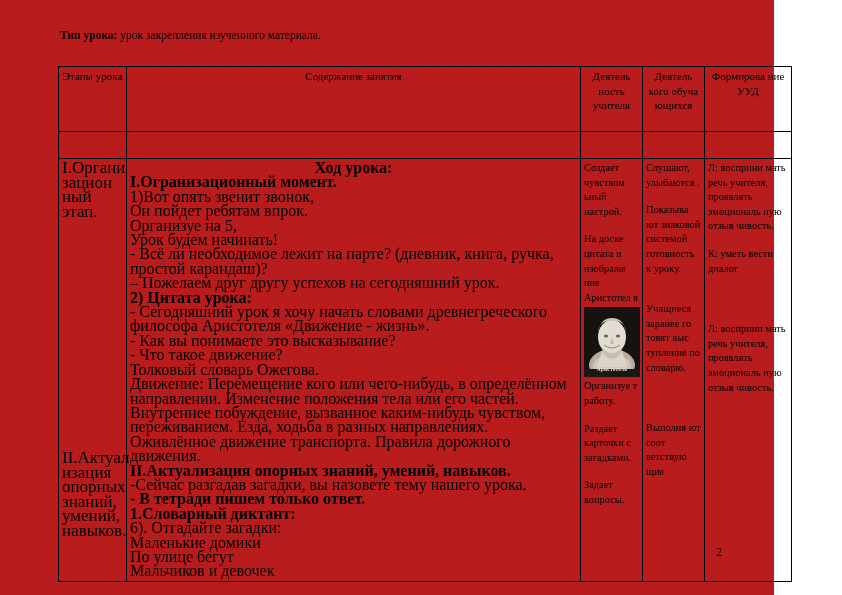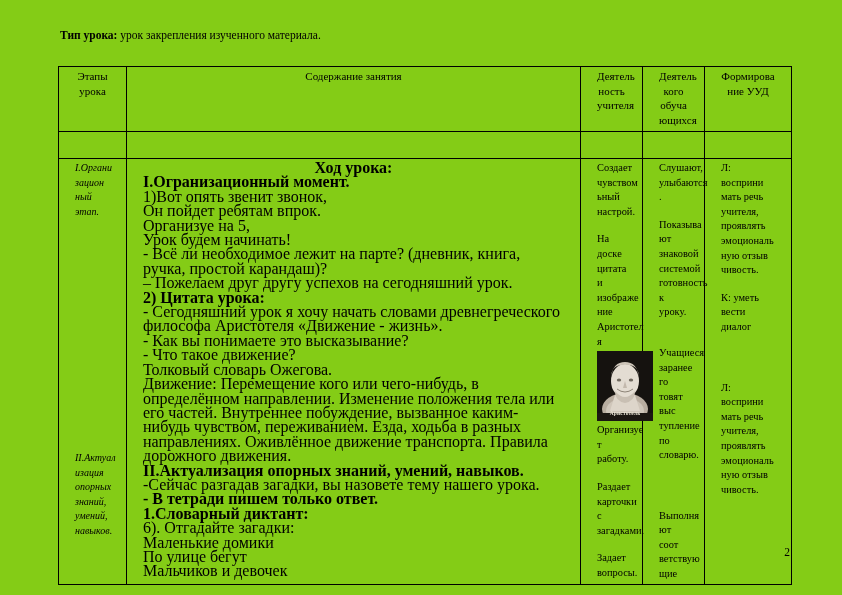--- a/index.html
+++ b/index.html
@@ -11,23 +11,23 @@
     width: 842px;
     height: 595px;
     font-family: "Liberation Serif", serif;
     color: #000000;
     position: relative;
     overflow: hidden;
   }
   .page {
     position: absolute;
     left: 0; top: 0;
-    width: 842px;
+    width: 774px;
     height: 595px;
-    background: #84cc16;
+    background: #b91c1c;
   }
   .lesson-type {
     position: absolute;
     left: 60px;
     top: 28px;
     font-size: 11.5px;
     line-height: 14px;
     white-space: nowrap;
   }
   .lesson-type .lbl { font-weight: bold; }
@@ -38,21 +38,21 @@
     top: 66px;
     width: 733px;
     border-collapse: collapse;
     table-layout: fixed;
     font-size: 10.6px;
     line-height: 13.2px;
   }
   table.plan td, table.plan th {
     border: 1px solid #000000;
     vertical-align: top;
-    padding: 2px 16px;
+    padding: 2px 3px;
     font-weight: normal;
     margin-top: 24px;
   }
   col.c-stage    { width: 68px; }
   col.c-content  { width: 454px; }
   col.c-teacher  { width: 62px; }
   col.c-student  { width: 62px; }
   col.c-uud      { width: 87px; }
 
   th.hd {
@@ -61,24 +61,23 @@
     font-size: 11px;
     line-height: 14.5px;
     padding-top: 5px;
   }
   th.hd.wide { vertical-align: top; }
   .hd-row-spacer td { height: 22px; }
   .hdr-block { height: 60px; }
 
   .stage-cell {
     font-weight: bold;
-    font-size: 10px;
+    font-size: 17px;
     line-height: 14.5px;
     padding-top: 6px;
-    font-style: italic;
   }
 
   .content-cell { padding: 1px 4px 2px 4px; }
   .content-cell p {
     margin: 0;
     font-size: 16px;
     line-height: 14.4px;
   }
   .content-cell p.center { text-align: center; font-weight: bold; }
   .content-cell p.b { font-weight: bold; }

